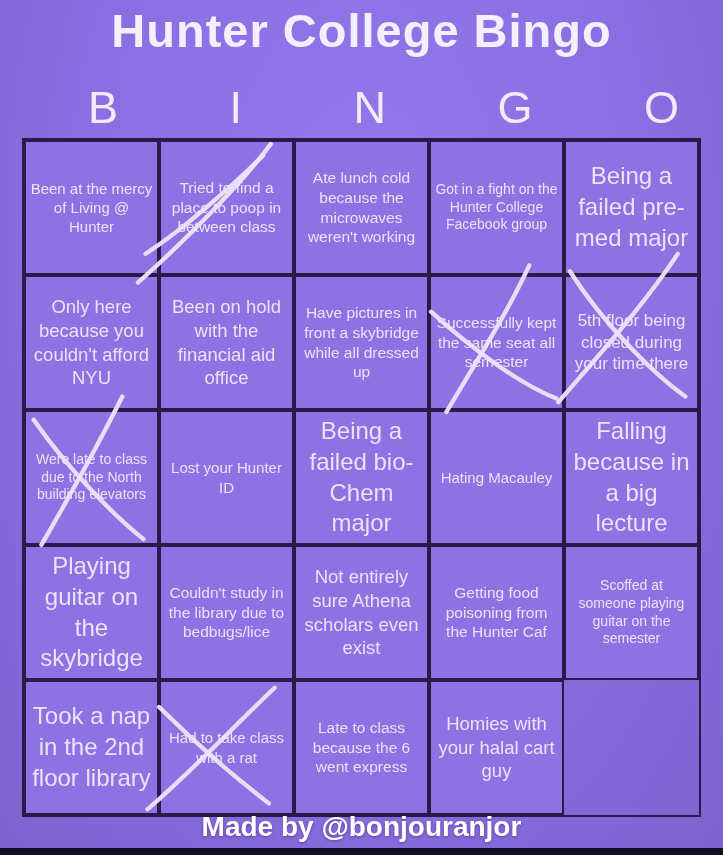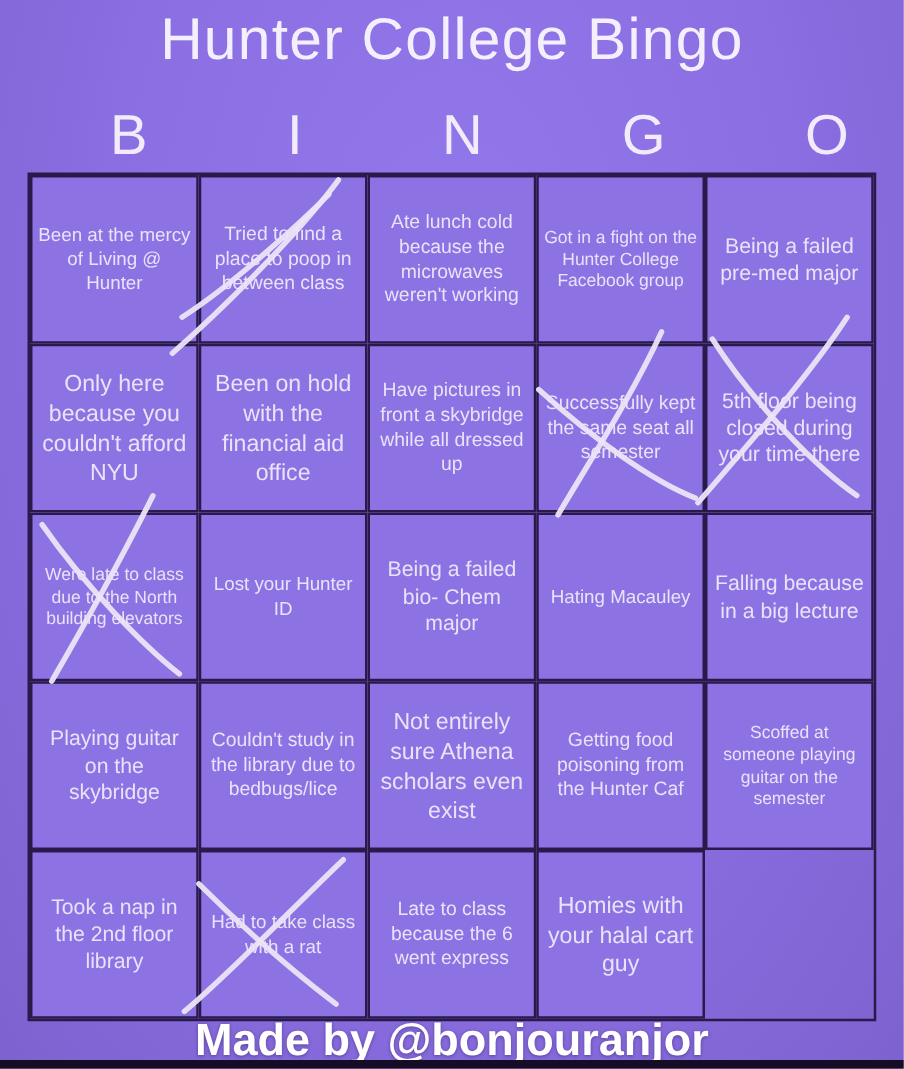--- a/index.html
+++ b/index.html
@@ -12,21 +12,21 @@
     overflow: hidden;
     font-family: "Liberation Sans", sans-serif;
     background: radial-gradient(ellipse at 50% 28%, #9378eb 0%, #8a6ee2 55%, #7d62cf 100%);
     position: relative;
   }
   .page-title {
     margin: 0;
     padding-top: 5px;
     text-align: center;
     font-size: 47px;
-    font-weight: 400;
+    font-weight: 700;
     letter-spacing: 1px;
     line-height: 52px;
     color: #f4effc;
   }
   .letters-row {
     margin-left: 88px;
     width: 591px;
     margin-top: 29px;
     height: 44px;
     display: flex;
@@ -60,21 +60,21 @@
     padding: 3px 4px;
     color: #eae2f8;
     line-height: 1.28;
     cursor: default;
   }
   .cell .cell-label { position: relative; z-index: 1; }
   .fs-xs { font-size: 14px; justify-content: flex-end; }
   .fs-sm { font-size: 15.5px; }
   .fs-md { font-size: 17px; }
   .fs-ml { font-size: 18.5px; }
-  .fs-lg { font-size: 17px; }
+  .fs-lg { font-size: 24px; }
   .fs-xl { font-size: 15px; }
   .xmark {
     position: absolute;
     left: 0;
     top: 0;
     width: 100%;
     height: 100%;
     overflow: visible;
     z-index: 2;
     pointer-events: none;
@@ -85,21 +85,21 @@
     stroke-width: 4.5;
     stroke-linecap: round;
     opacity: 0.95;
   }
   .credit-text {
     position: absolute;
     left: 0;
     right: 0;
     top: 811px;
     text-align: center;
-    font-size: 36px;
+    font-size: 28px;
     font-weight: 700;
     color: #ffffff;
     text-shadow: 0 1px 3px rgba(35, 18, 70, 0.45);
     z-index: 3;
   }
   .bottom-bar {
     position: absolute;
     left: 0;
     right: 0;
     bottom: 0;

